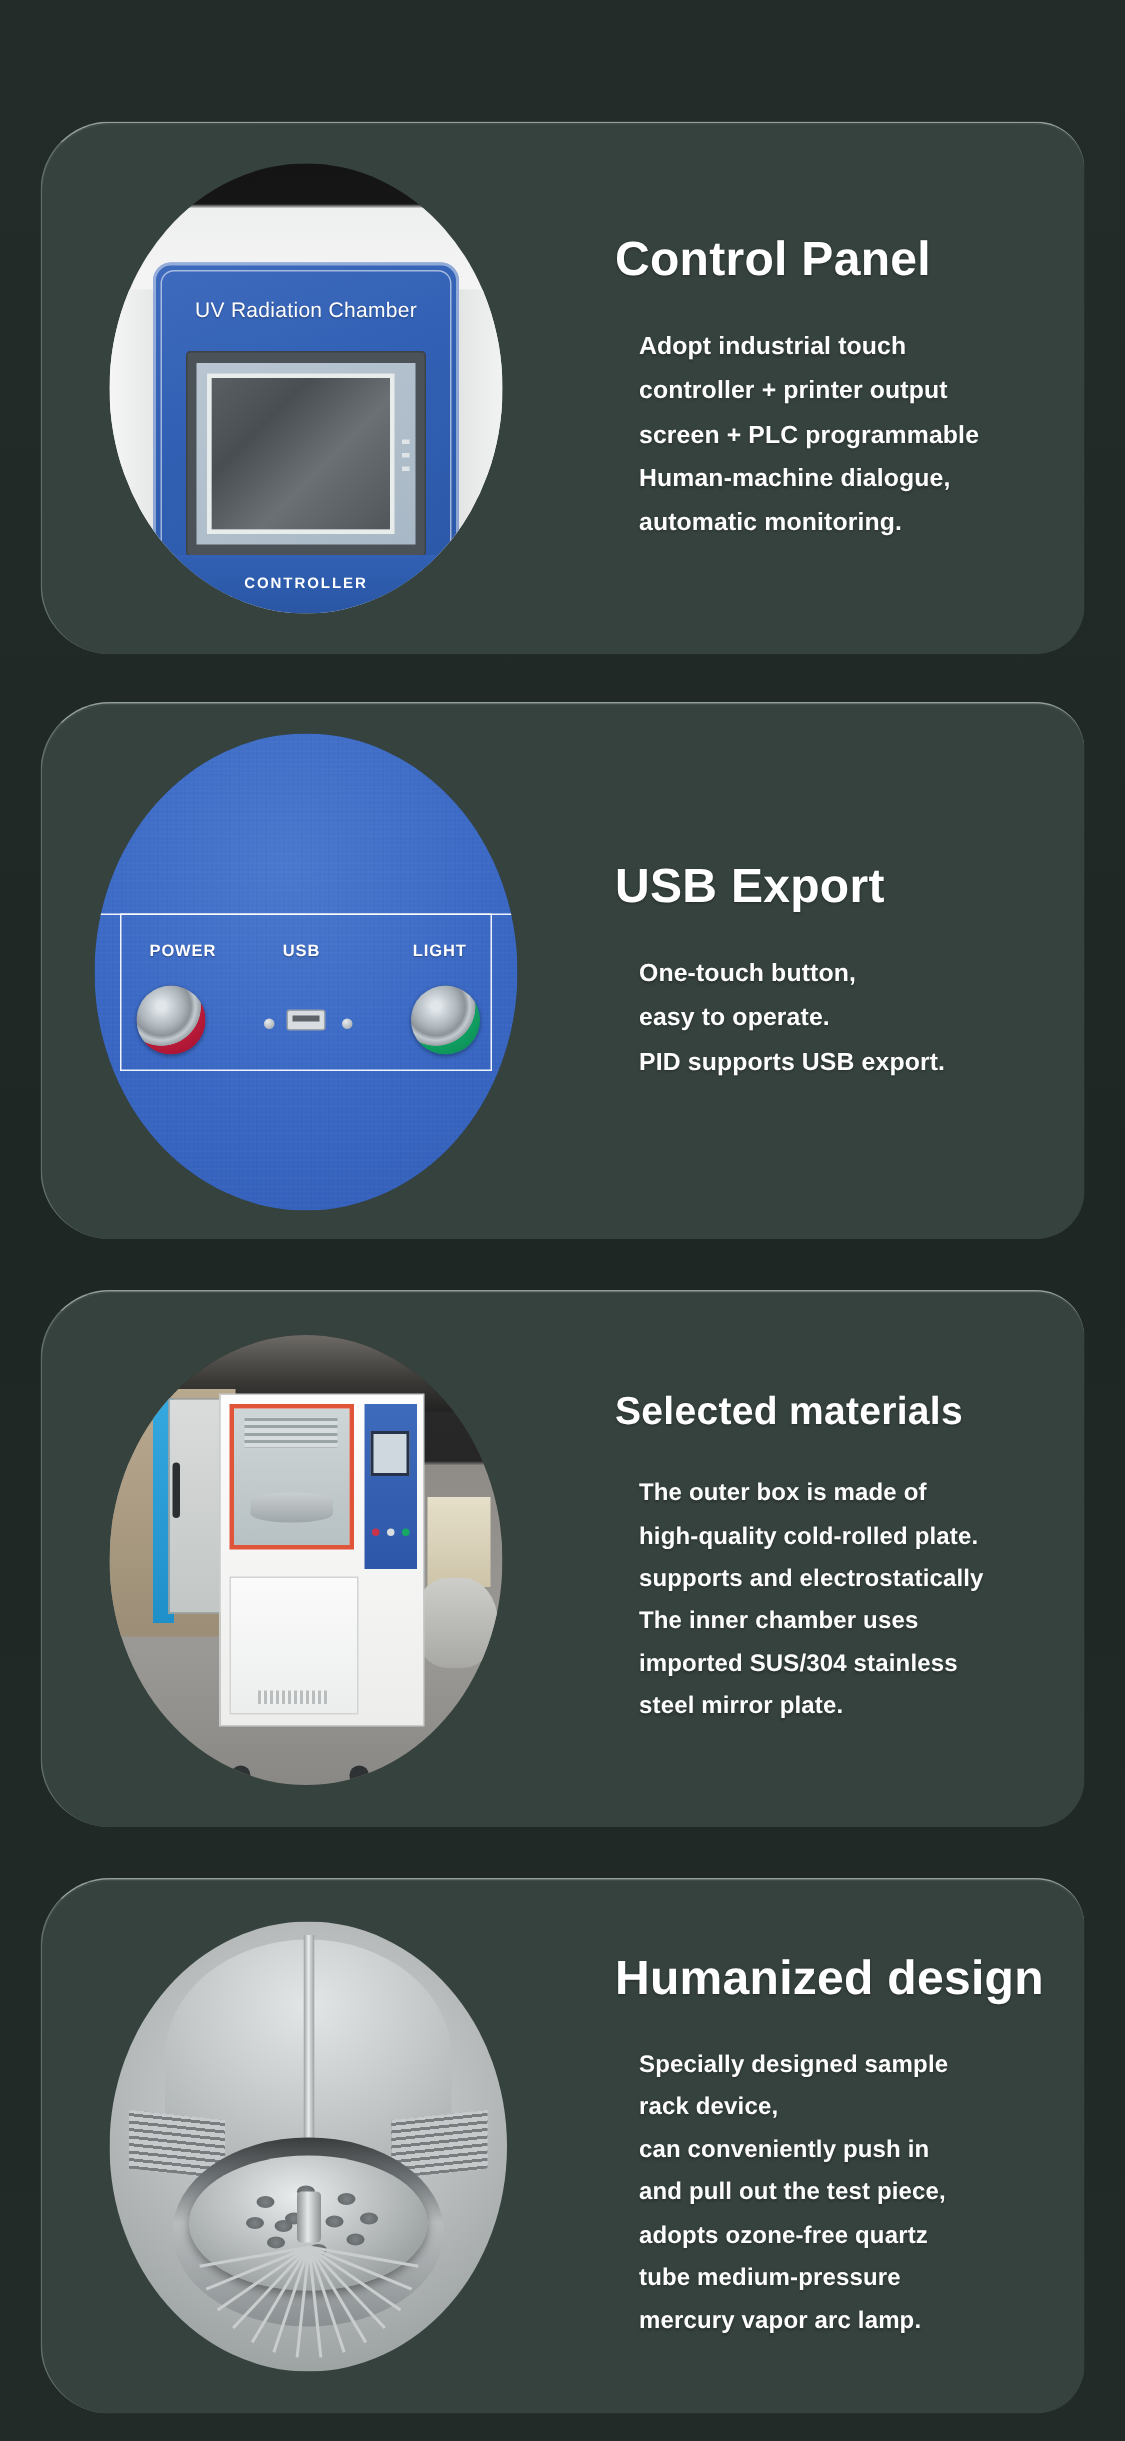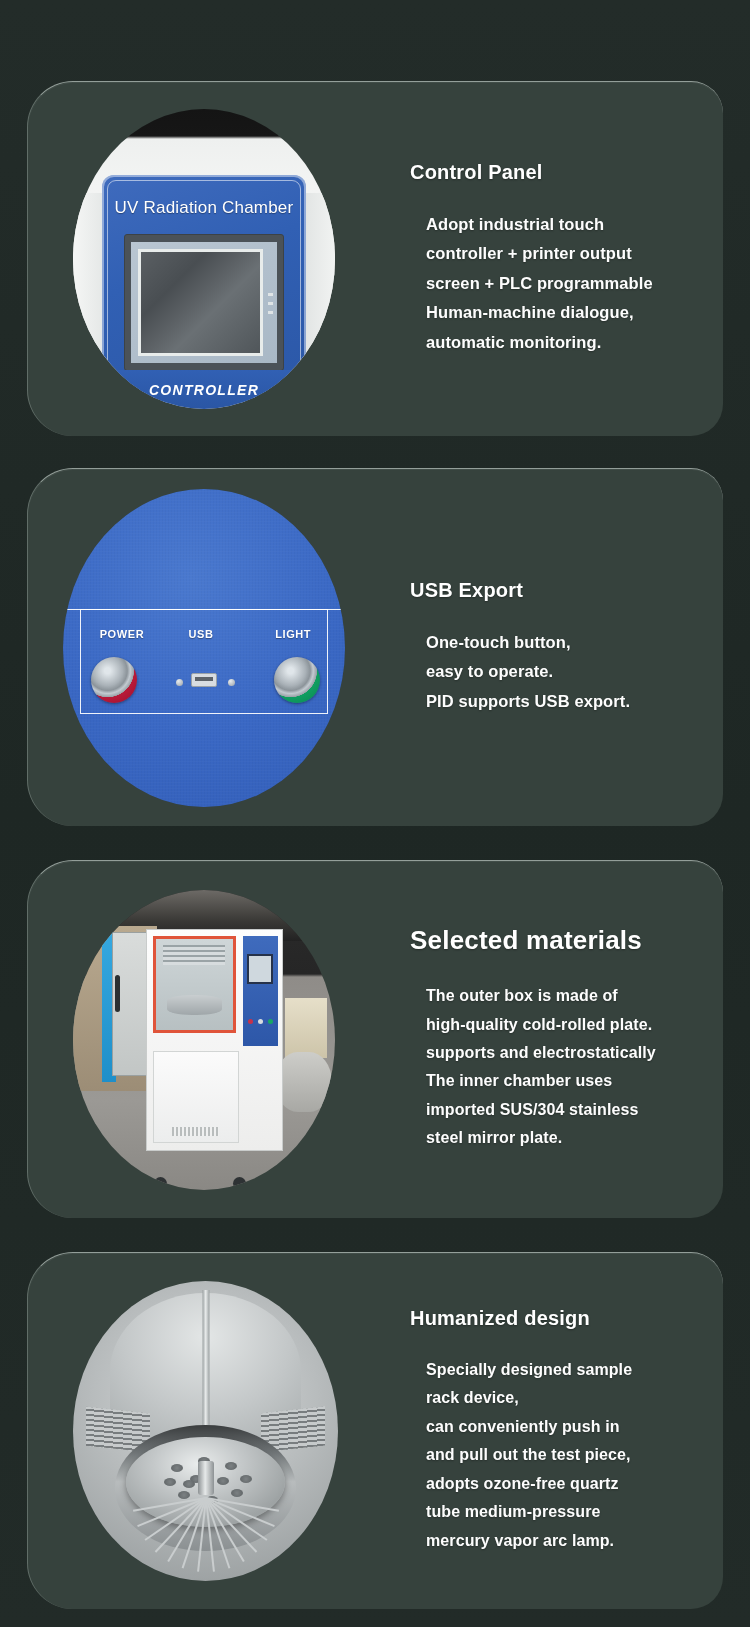--- a/index.html
+++ b/index.html
@@ -57,21 +57,21 @@
     border-radius:12px 12px 0 0;
     box-shadow:inset 0 0 0 2px rgba(255,255,255,.45);
   }
   .p1 .bezel::before{
     content:"";position:absolute;inset:5px;border:1px solid rgba(255,255,255,.55);
     border-radius:9px 9px 0 0;
   }
   .p1 .brand{
     position:absolute; left:0; right:0; top:10%;
     text-align:center; color:#fff;
-    font-size:17px; letter-spacing:.2px; font-weight:400;
+    font-size:14px; letter-spacing:.2px; font-weight:400;
     text-shadow:0 1px 1px rgba(0,0,0,.35);
   }
   .p1 .hmi{
     position:absolute; left:11%; top:26%; width:78%; height:60%;
     background:#4b5258; border:1px solid #3c4246; border-radius:3px;
     padding:7px 6px;
   }
   .p1 .hmi-in{
     position:absolute; inset:7px 6px;
     background:linear-gradient(150deg,#b9c6d2 0%,#a9b8c6 100%);
@@ -80,22 +80,22 @@
   .p1 .lcd{
     position:absolute; inset:7px 14px 7px 7px;
     background:linear-gradient(135deg,#5a5f63 0%,#494e52 30%,#6a7074 60%,#50565a 100%);
     border:3px solid #e8eceb;
   }
   .p1 .keys{ position:absolute; right:4px; top:42%; width:5px; }
   .p1 .keys i{ display:block; width:5px;height:3px;background:#dfe4e6;margin-bottom:6px; }
   .p1 .footer{
     position:absolute; left:11%; right:11%; bottom:0; height:13%;
     background:linear-gradient(180deg,#3160b4,#2a56a4);
-    color:#fff; font-size:14px; font-weight:700; letter-spacing:1.3px;
-    display:flex; align-items:center; justify-content:center;font-style:italic;
+    color:#fff; font-size:10px; font-weight:700; letter-spacing:1.3px;
+    display:flex; align-items:center; justify-content:center;
   }
   .p1 .glassL{
     position:absolute; left:0; top:28%; width:13%; height:72%;
     background:linear-gradient(90deg,#f5f6f5,#e3e6e5);
   }
   .p1 .glassR{
     position:absolute; right:0; top:28%; width:13%; height:72%;
     background:linear-gradient(270deg,#f1f3f2,#e0e3e2);
   }
 
@@ -244,21 +244,21 @@
   }
   .p4 .arm{ position:absolute; height:2px; background:#c9cdce; transform-origin:left center; }
 
   
   .content {
     position:absolute; left:382px; right:24px; top:0; bottom:0;
     display:flex; flex-direction:column; justify-content:center;
   }
   .title{
     color:#ffffff; font-weight:700;
-    font-size:20px; line-height:1.15;
+    font-size:32px; line-height:1.15;
     letter-spacing:.2px;
     margin-bottom:26px;
     text-shadow:0 1px 2px rgba(0,0,0,.35);
   }
   .card-3 .title{ font-size:26px; }
   .body-wrap{ display:flex; align-items:flex-end; }
   .accent{
     width:4px; flex:0 0 4px; margin-right:12px;
     background:#8fa3c4; border-radius:2px;
   }

